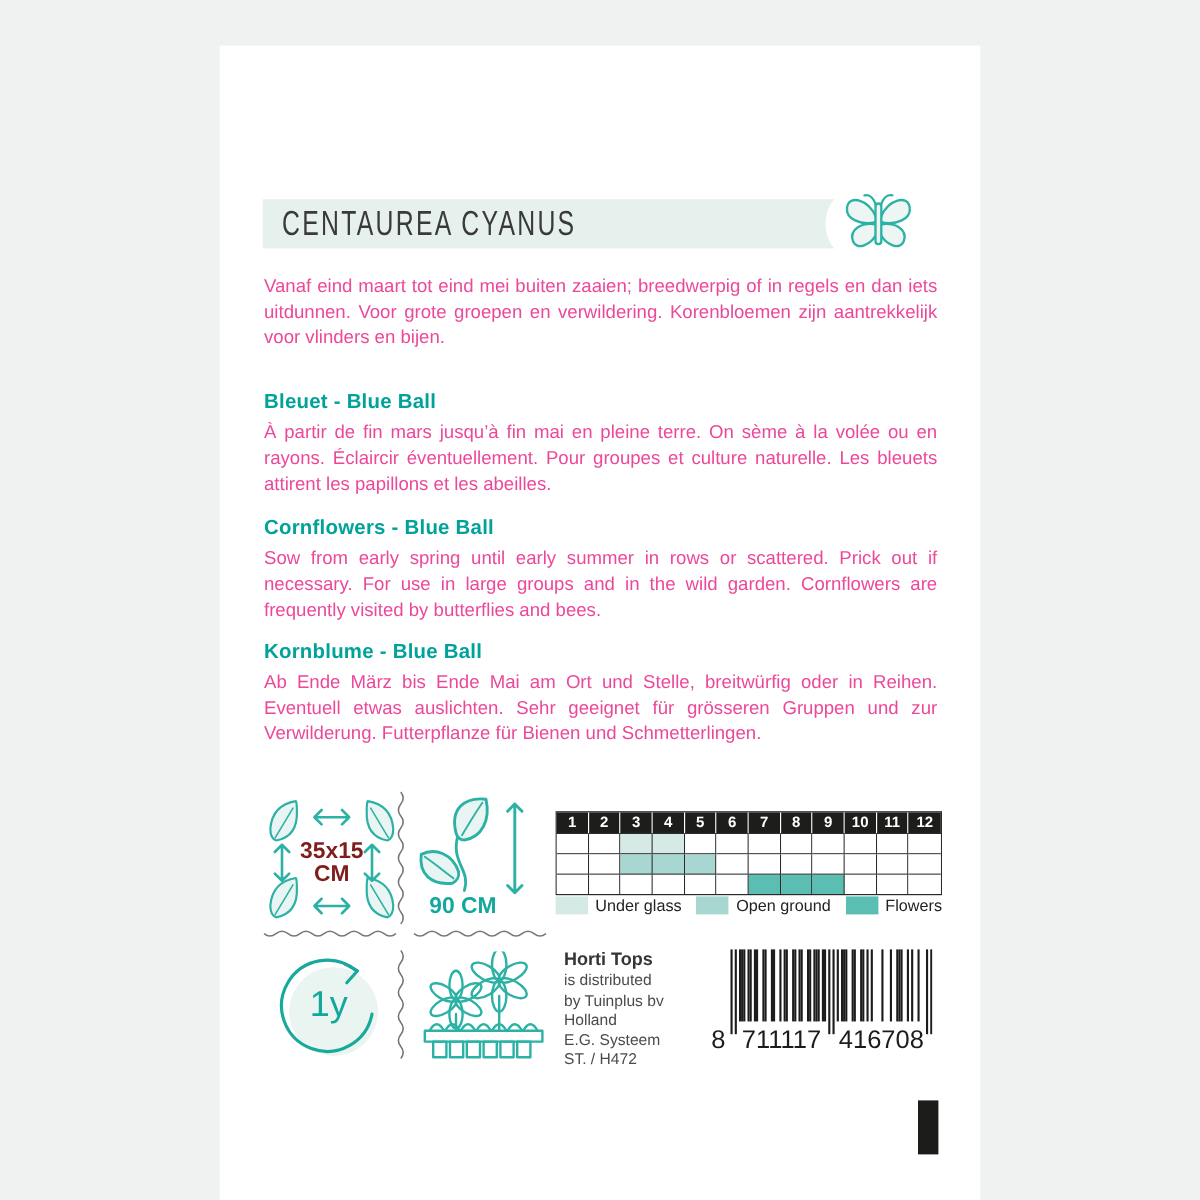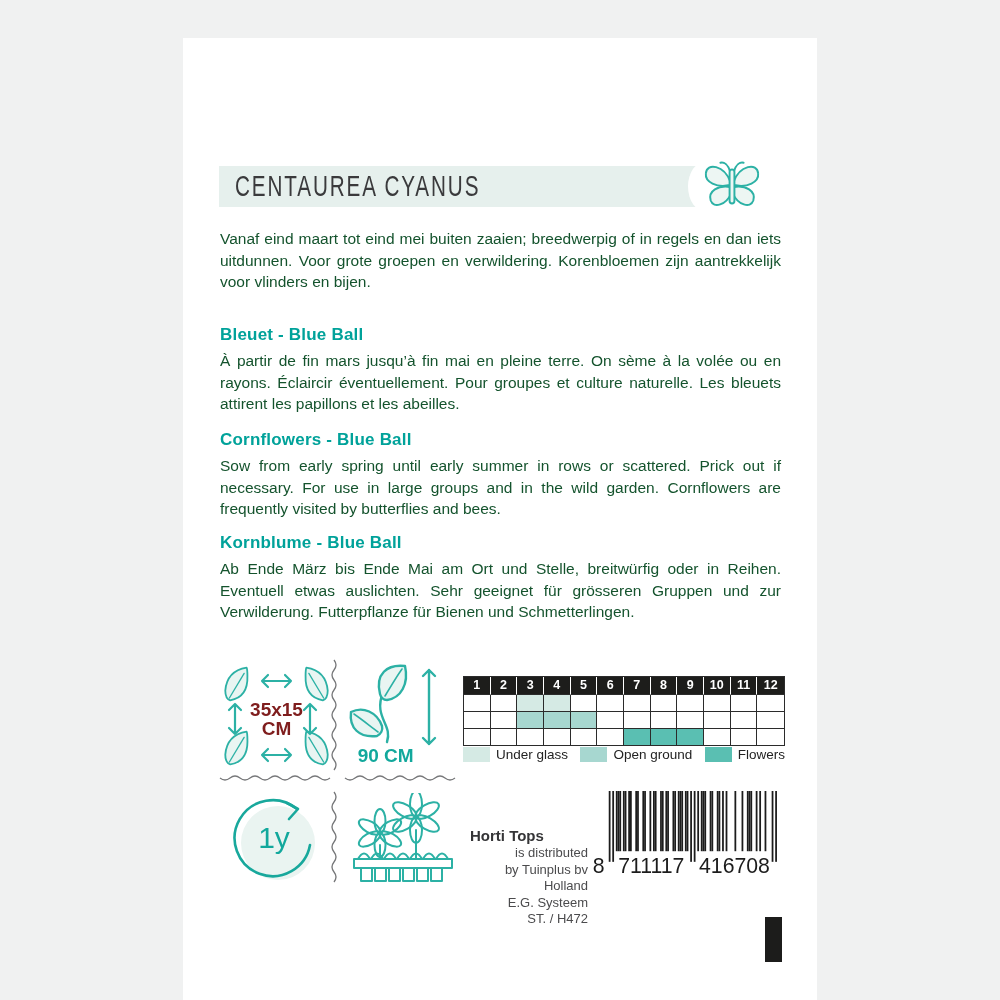--- a/index.html
+++ b/index.html
@@ -28,21 +28,21 @@
     transform:scaleY(1.32) scaleX(0.94);transform-origin:left center;
     white-space:nowrap;
   }
   .butterfly{position:absolute;left:518px;top:118px;z-index:2;}
   
   .sec{position:absolute;left:37px;width:561px;}
   .sec h2{
     margin:0;font-size:17px;font-weight:bold;color:#00a29a;letter-spacing:.2px;
   }
   .sec p{
-    margin:5px 0 0 0;font-size:15.5px;line-height:21.5px;color:#14532d;
+    margin:5px 0 0 0;font-size:15.5px;line-height:21.5px;color:#ec4899;
     text-align:justify;
   }
   .sec-nl{top:185px}.sec-fr{top:287px}.sec-en{top:392px}.sec-de{top:495px}
   
   .cell{position:absolute;}
   .spacing-cell{left:35px;top:622px;width:117px;height:115px;}
   .spacing-label{
     position:absolute;left:0;top:40px;width:100%;text-align:center;
     font-size:19px;line-height:19px;font-weight:bold;color:#7f1d1d;
   }
@@ -77,23 +77,23 @@
   .legend-item{display:flex;align-items:center;gap:6px;}
   .legend-swatch{width:27px;height:15px;display:inline-block;}
   .legend-label{font-size:13.5px;color:#232323;}
   
   .oneyear-cell{left:45px;top:755px;width:92px;height:92px;}
   .oneyear-label{
     position:absolute;left:0;top:28px;width:100%;text-align:center;
     font-size:30px;font-weight:normal;color:#12a89c;
   }
   .tray-cell{left:165px;top:755px;width:110px;height:97px;}
-  .distributor{position:absolute;left:287px;top:753px;width:118px;margin-top:36px;}
+  .distributor{position:absolute;left:287px;top:753px;width:118px;}
   .distributor .dist-name{font-size:15px;font-weight:bold;color:#353537;line-height:18px;}
-  .distributor .dist-line{font-size:13px;color:#4b4b4d;line-height:16.5px;text-align:right;}
+  .distributor .dist-line{font-size:13px;color:#4b4b4d;line-height:16.5px;}
   .barcode{position:absolute;left:408px;top:753px;}
   .bc-digits{font-family:"Liberation Sans",sans-serif;font-size:12px;fill:#1c1c1c;}
   .print-mark{
     position:absolute;left:582px;top:879px;width:17px;height:45px;background:#1c1c1b;
   }
   svg{display:block;}
 </style>
 </head>
 <body>
 

